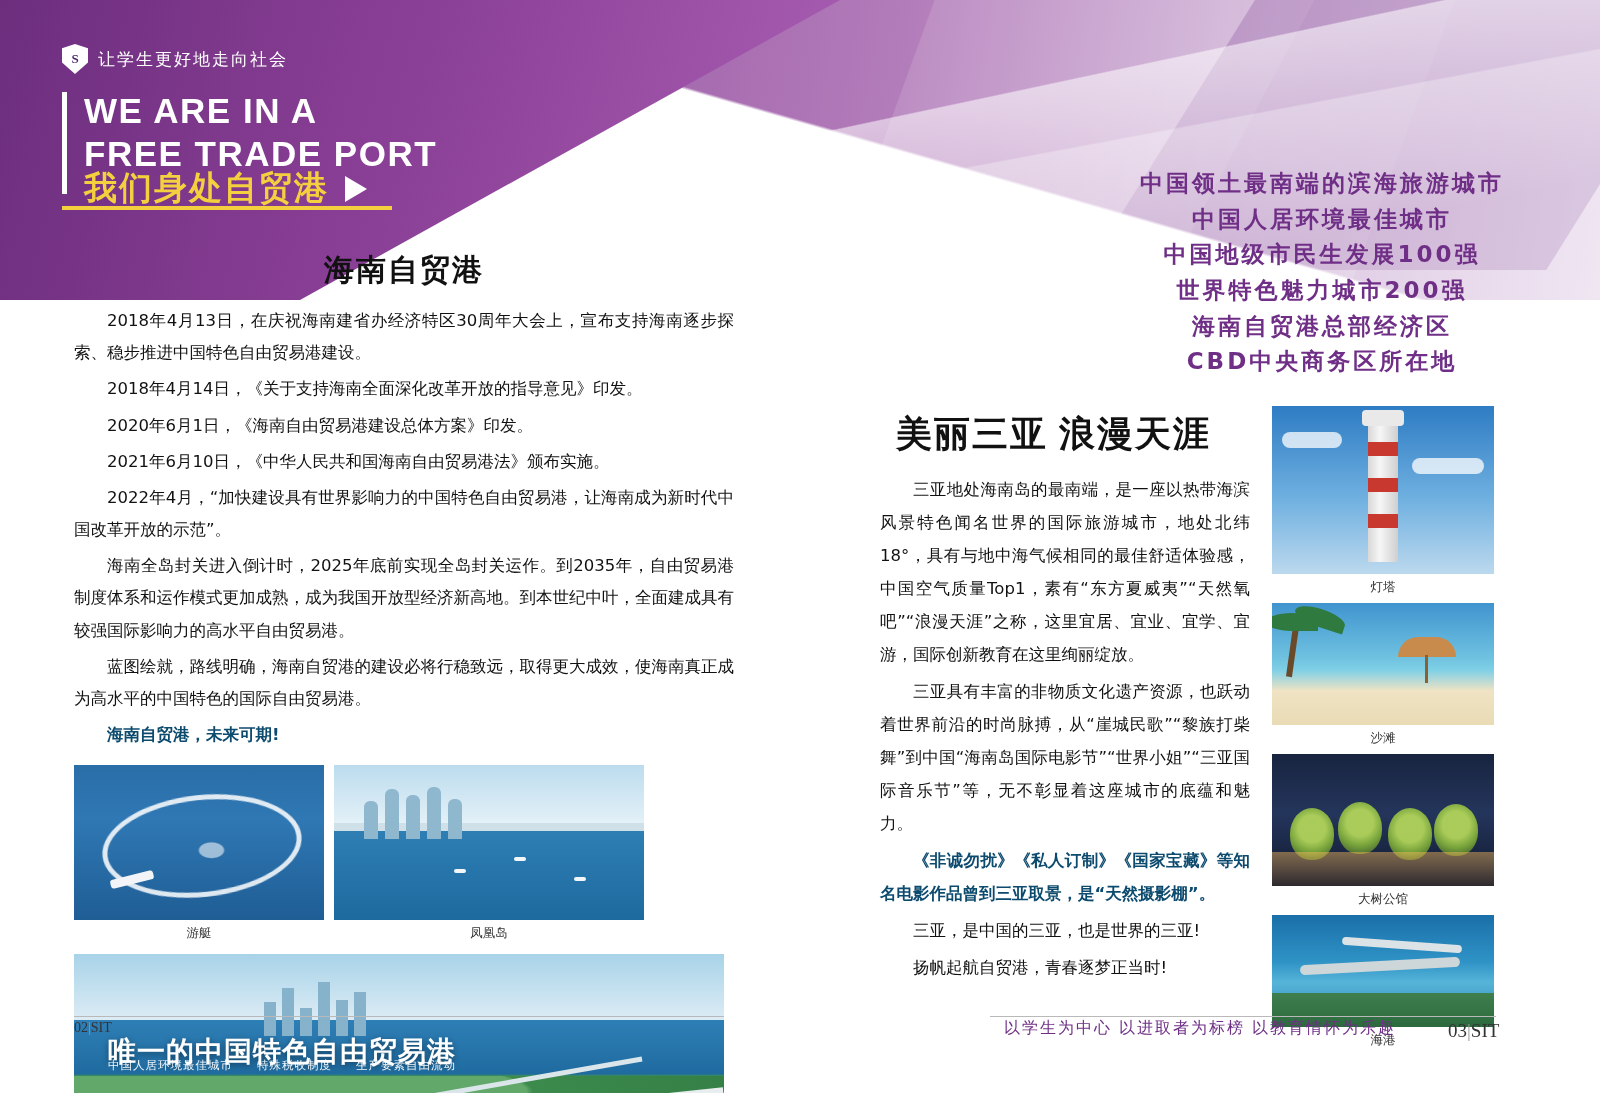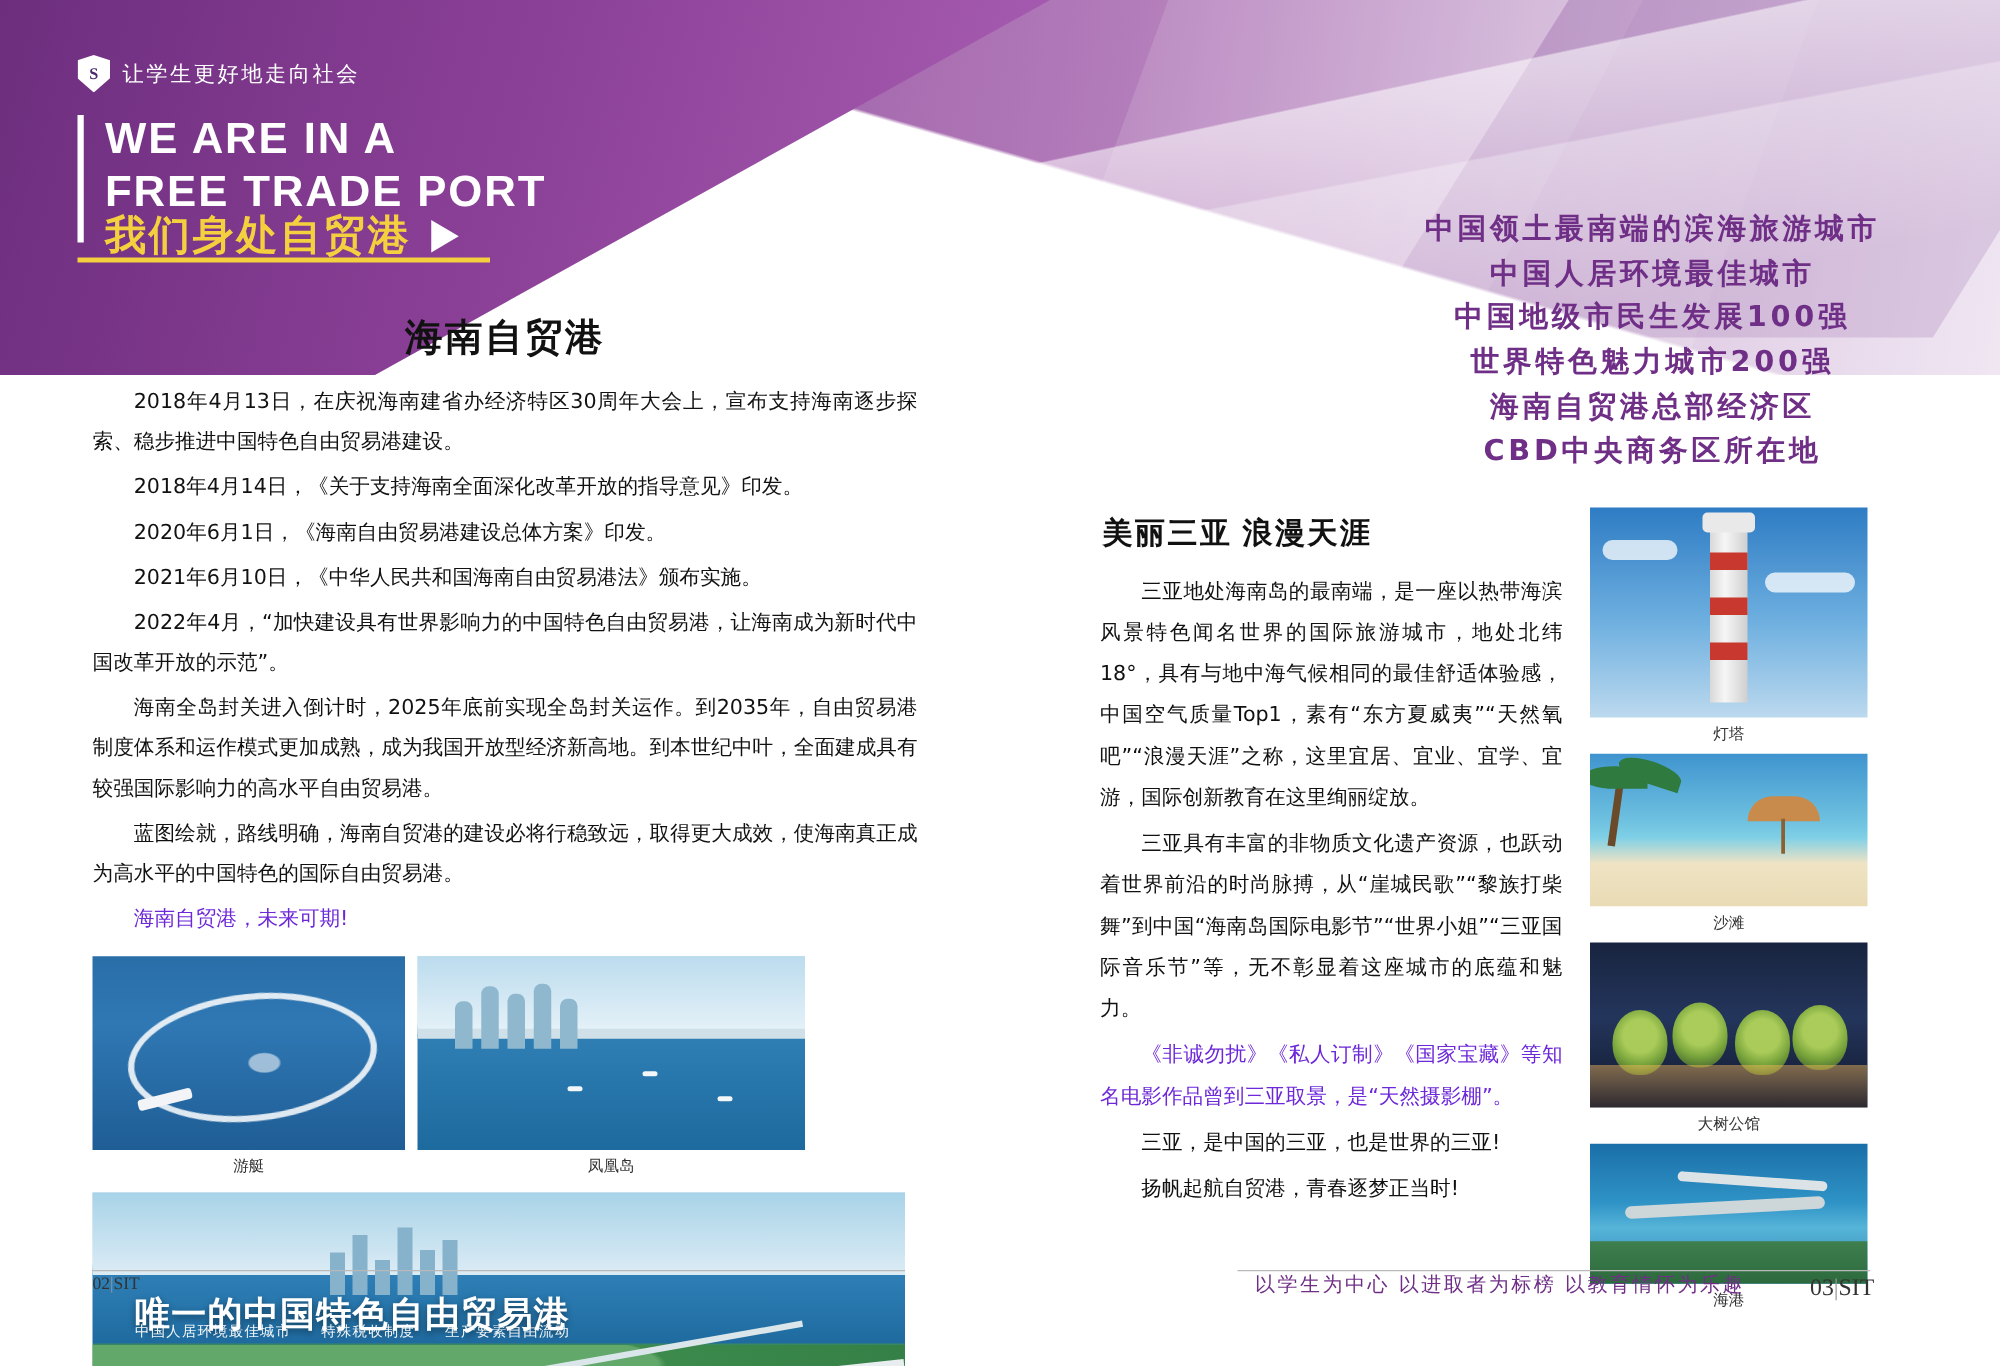--- a/index.html
+++ b/index.html
@@ -57,25 +57,25 @@
   .honors div{color:#6f2f86;font-size:23px;font-weight:bold;letter-spacing:3px;line-height:1.55;
     font-family:"DejaVu Sans",sans-serif;}
 
   
   .col-left{position:absolute;left:74px;top:250px;width:660px;}
   .col-right{position:absolute;left:880px;top:410px;width:370px;}
 
   .h2{font-size:30px;color:#111;font-weight:bold;letter-spacing:2px;margin:0 0 14px 0;
       font-family:Liberation Serif, serif;text-align:center;}
   .h2.left{text-align:center;}
-  .h2.right{text-align:left;font-size:24px;margin-left:2px;}
+  .h2.right{text-align:left;font-size:36px;margin-left:16px;}
 
   p.body{font-size:16.5px;line-height:1.95;color:#111;margin:0 0 4px 0;text-indent:2em;
      font-family:"DejaVu Sans",sans-serif;text-align:justify;}
-  p.hl{color:#6d28d9;}
+  p.hl{color:#0c4a6e;font-weight:bold;}
   .col-right p.body{font-size:16.5px;line-height:2.0;}
 
   
   .imgcap{font-size:12.5px;color:#333;text-align:center;margin-top:5px;font-family:"DejaVu Sans",sans-serif;}
 
   .ph{position:relative;overflow:hidden;}
 
   
   .ph-yacht{width:250px;height:155px;background:
      radial-gradient(ellipse at 55% 55%, rgba(255,255,255,.55) 0 6%, rgba(255,255,255,0) 7%),

